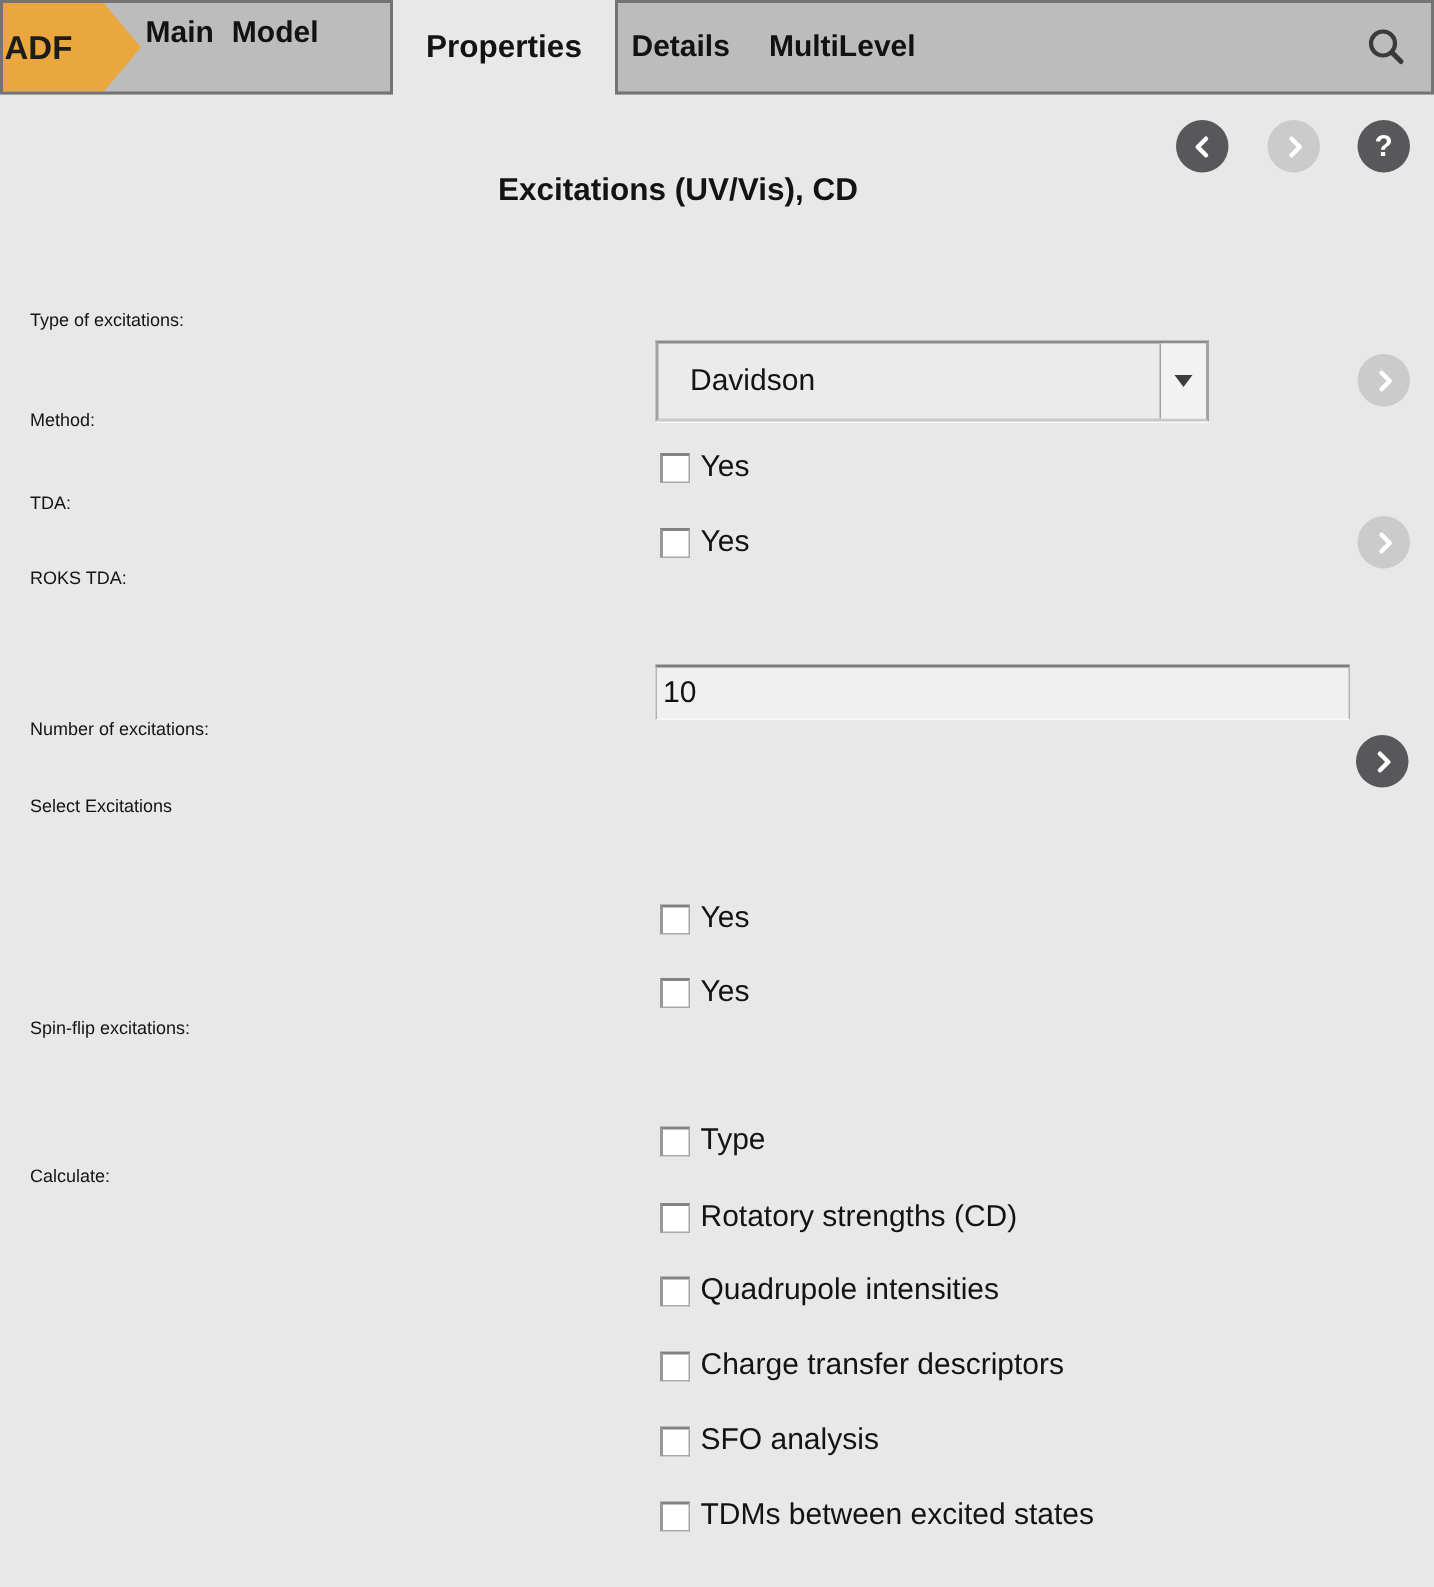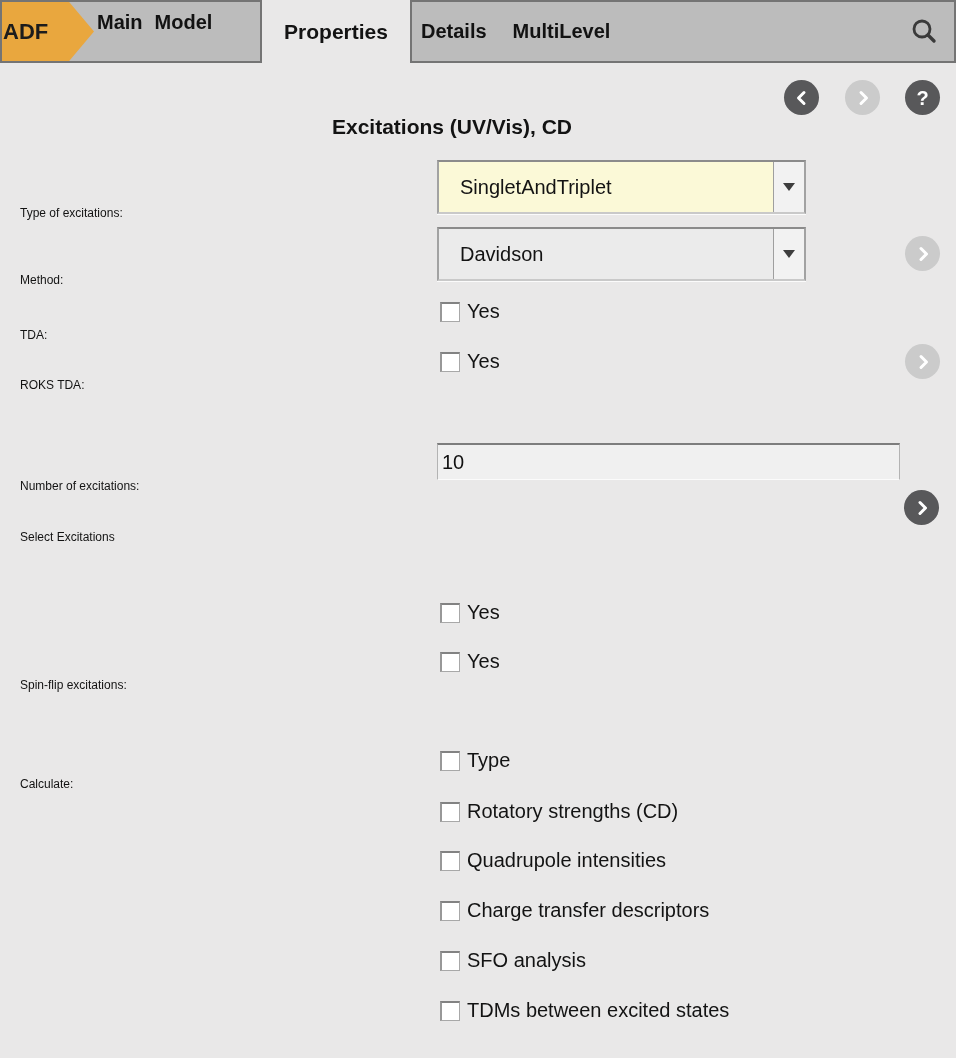--- a/index.html
+++ b/index.html
@@ -142,26 +142,20 @@
   <button class="circle-btn circle-disabled btn-forward">
     <svg width="18" height="18" viewBox="0 0 18 18">
       <polyline points="7,3.5 12.5,9 7,14.5" fill="none" stroke="#ffffff" stroke-width="3" stroke-linecap="round" stroke-linejoin="round"></polyline>
     </svg>
   </button>
   <button class="circle-btn circle-dark btn-help">
     <span class="help-glyph">?</span>
   </button>
 
   <span class="row-label lbl-type">Type of excitations:</span>
-  <div class="dropdown dd-yellow">
-    <span class="dd-text">SingletAndTriplet</span>
-    <span class="dd-arrow">
-      <span class="tri-down"></span>
-    </span>
-  </div>
 
   <span class="row-label lbl-method">Method:</span>
   <div class="dropdown dd-gray">
     <span class="dd-text">Davidson</span>
     <span class="dd-arrow">
       <span class="tri-down"></span>
     </span>
   </div>
   <button class="circle-btn circle-disabled btn-method-arrow">
     <svg width="18" height="18" viewBox="0 0 18 18">

